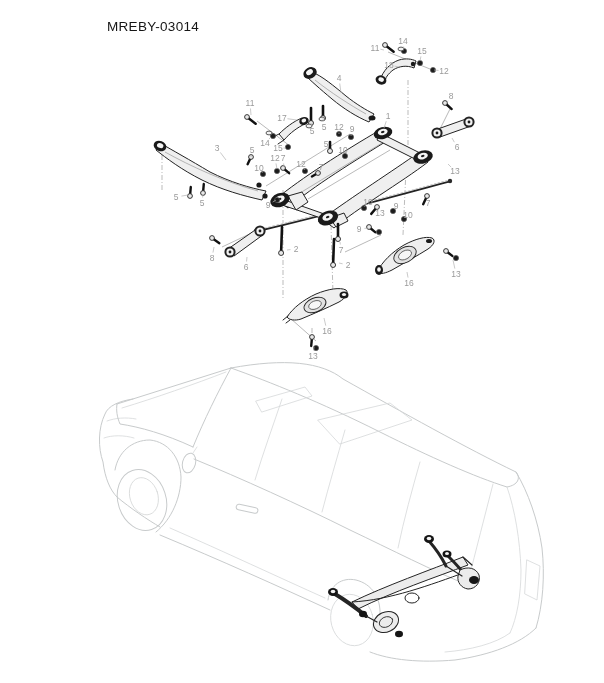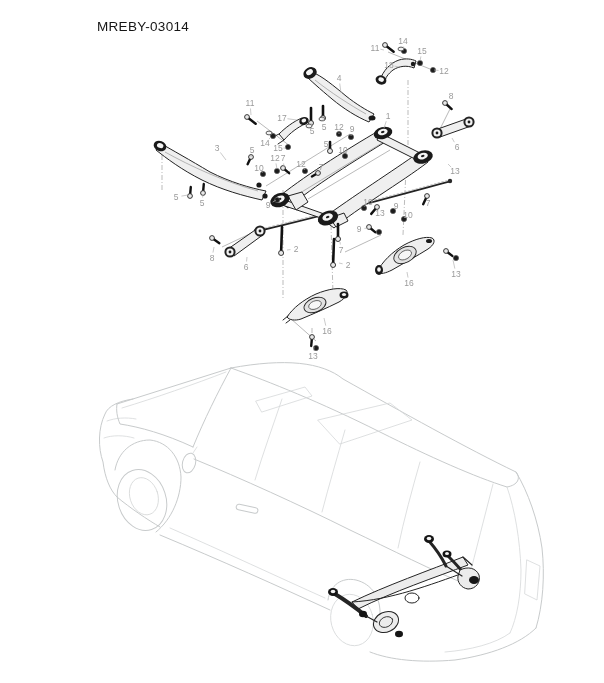--- a/index.html
+++ b/index.html
@@ -1,18 +1,18 @@
 <!DOCTYPE html>
 <html><head>
 <meta charset="utf-8">
 <style>
   html,body{margin:0;padding:0;background:#ffffff;}
   .page{position:relative;width:604px;height:683px;background:#ffffff;overflow:hidden;
         font-family:"Liberation Sans","DejaVu Sans",sans-serif;}
-  .figure-code{position:absolute;left:97px;top:19px;font-size:13.5px;color:#161616;
+  .figure-code{position:absolute;left:107px;top:19px;font-size:13.5px;color:#161616;
                letter-spacing:.3px;}
   svg{position:absolute;left:0;top:0;}
   .part{fill:#efefef;stroke:#232323;stroke-width:1;stroke-linejoin:round;}
   .part-line{fill:none;stroke:#232323;stroke-linejoin:round;stroke-linecap:round;}
   .thin{fill:none;stroke:#8a8a8a;stroke-width:.6;}
   .callout-text{font-family:"Liberation Sans","DejaVu Sans",sans-serif;font-size:8.5px;
                 fill:#9a9a9a;cursor:pointer;}
   .leader{stroke:#b3b3b3;stroke-width:.7;fill:none;}
   .dashline{stroke:#9f9f9f;stroke-width:.7;fill:none;stroke-dasharray:5 2 1 2;}
   .van{fill:none;stroke:#c8cbcc;stroke-width:1;stroke-linejoin:round;stroke-linecap:round;}

